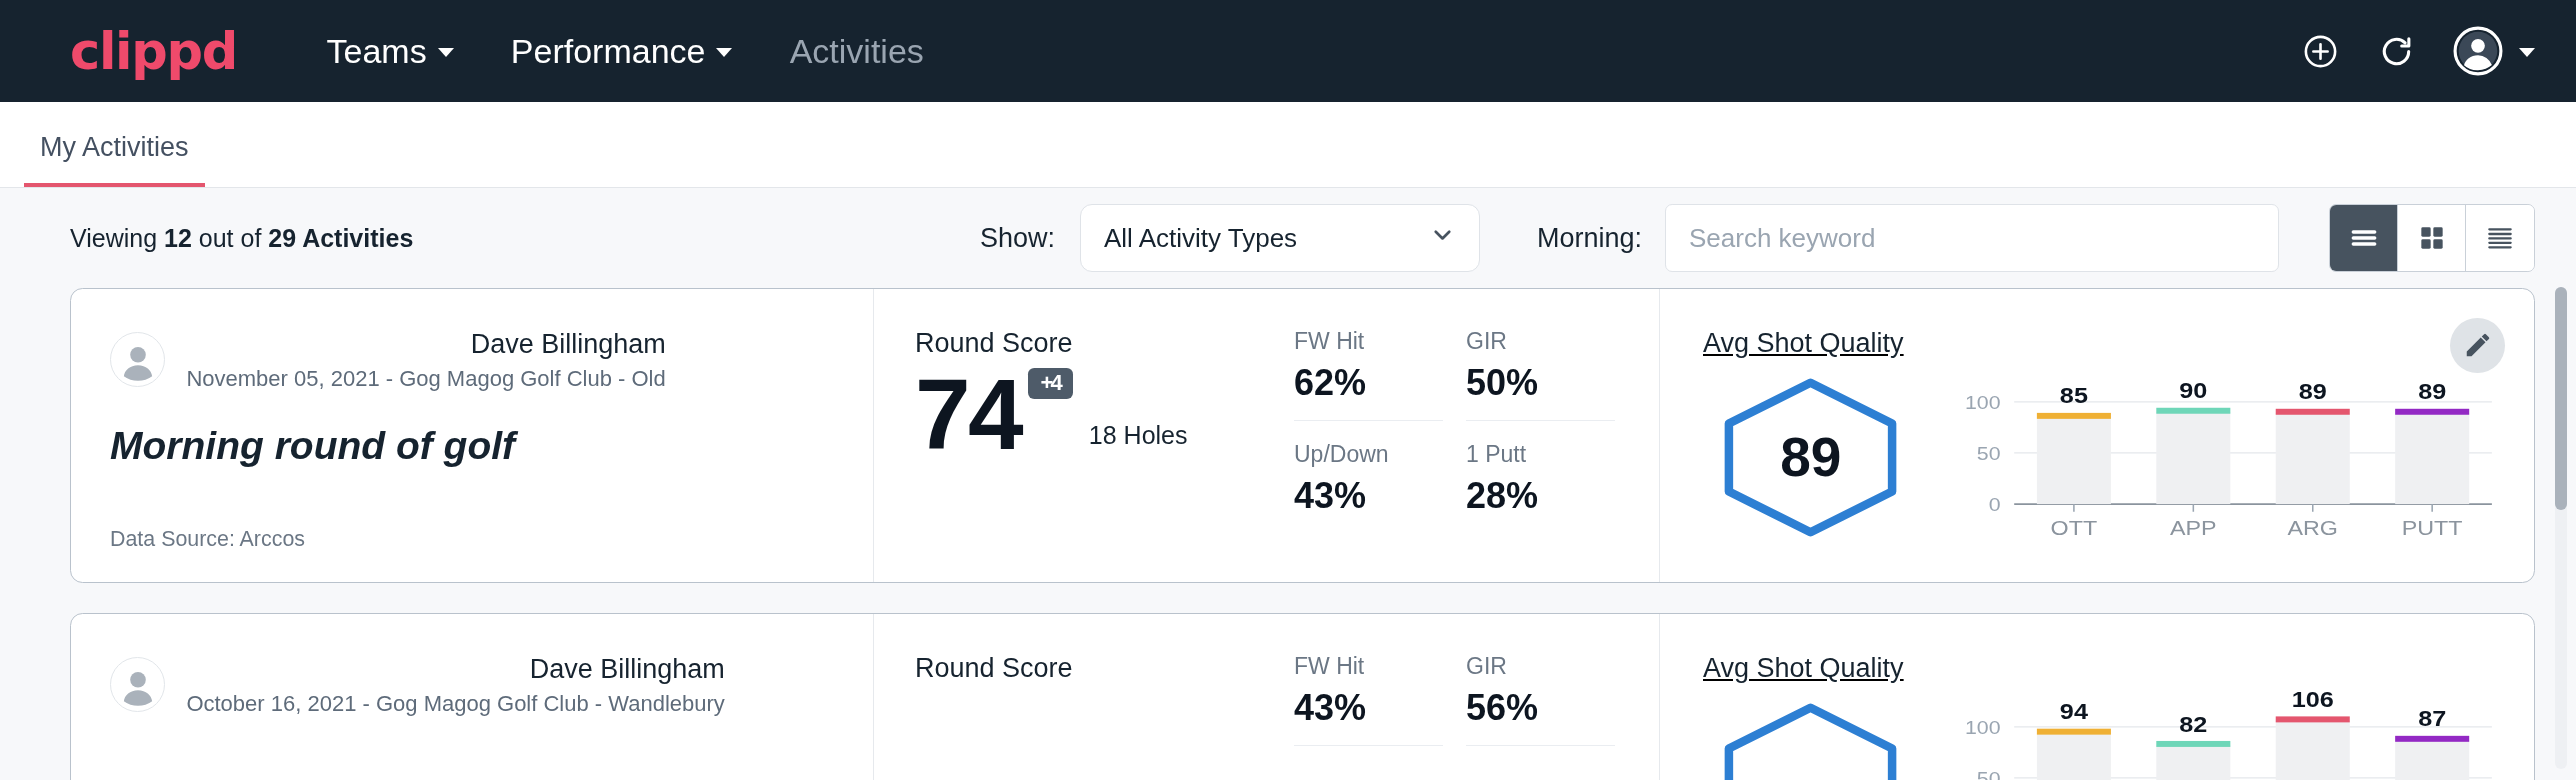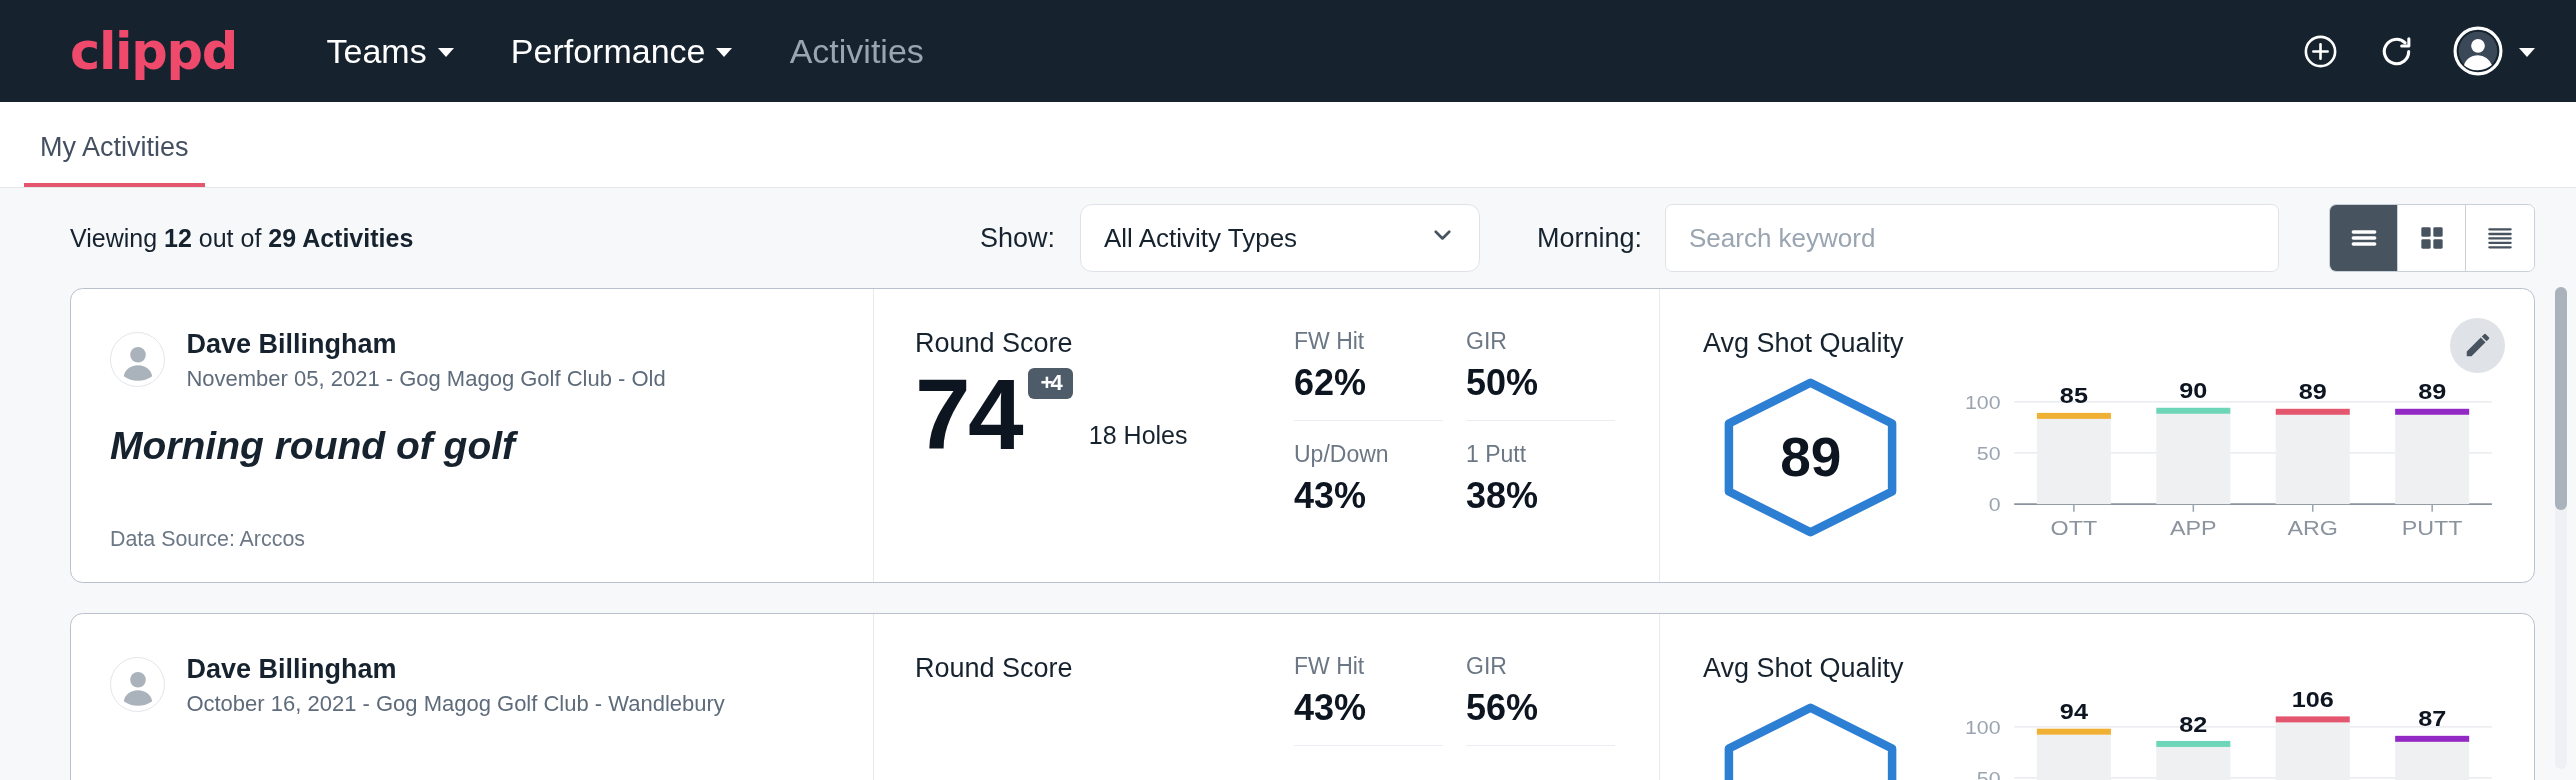--- a/index.html
+++ b/index.html
@@ -147,21 +147,21 @@
     border-right: 0.9px solid #e6e9ed;
   }
   .person-row { display: flex; align-items: center; gap: 21.4px; }
   .av {
     width: 55px; height: 55px; border-radius: 50%;
     background: #ffffff; border: 1.8px solid #e2e6ea;
     display: flex; align-items: center; justify-content: center;
     overflow: hidden;
     flex: none;
   }
-  .person-name { font-size: 27px; font-weight: 700; color: #16232f; line-height: 1.2; }
+  .person-name { font-size: 27px; font-weight: 400; color: #16232f; line-height: 1.2; text-align: right; }
   .person-sub { font-size: 22px; color: #5e6b7a; margin-top: 5.4px; }
   .card-title { font-size: 39px; font-weight: 700; color: #16232f; margin-top: 32px; font-style: italic; }
   .data-source { font-size: 21.4px; color: #6b7785; margin-top: auto; }
 
   .col-score {
     width: 420px;
     padding: 39px 0 30px 41px;
     display: flex; flex-direction: column;
   }
   .sec-label { font-size: 27px; color: #16232f; }
@@ -195,20 +195,21 @@
   .stat { padding-bottom: 16px; }
   .stat.top { border-bottom: 0.9px solid #eaedf1; margin-bottom: 19.6px; }
   .stat-k { font-size: 23px; color: #6b7785; }
   .stat-v { font-size: 36px; font-weight: 700; color: #0d1520; margin-top: 7.1px; }
 
   .col-quality {
     flex: 1;
     padding: 39px 36px 30px 43px;
     display: flex; flex-direction: column;
     min-width: 0;
+    text-decoration: underline;
   }
   .quality-body { display: flex; align-items: center; margin-top: 3.6px; flex: 1; }
   .hexwrap { position: relative; width: 187px; height: 165px; flex: none; margin-left: 14.3px; }
   .hex-num {
     position: absolute; inset: 0;
     display: flex; align-items: center; justify-content: center;
     font-size: 55px; font-weight: 700; color: #0d1520;
   }
   .chartwrap { flex: 1; margin-left: 50px; min-width: 0; }
 
@@ -361,21 +362,21 @@
       <div class="stat top">
         <div class="stat-k">GIR</div>
         <div class="stat-v">50%</div>
       </div>
       <div class="stat">
         <div class="stat-k">Up/Down</div>
         <div class="stat-v">43%</div>
       </div>
       <div class="stat">
         <div class="stat-k">1 Putt</div>
-        <div class="stat-v">38%</div>
+        <div class="stat-v">28%</div>
       </div>
     </div>
 
     <div class="col-quality">
       <div class="sec-label">Avg Shot Quality</div>
       <div class="quality-body">
         <div class="hexwrap">
           <svg width="187" height="165" viewBox="0 0 110 96">
             <polygon points="55,4 103,28 103,68 55,92 7,68 7,28" fill="#ffffff" stroke="#2d7fd3" stroke-width="5" stroke-linejoin="round"></polygon>
           </svg>

